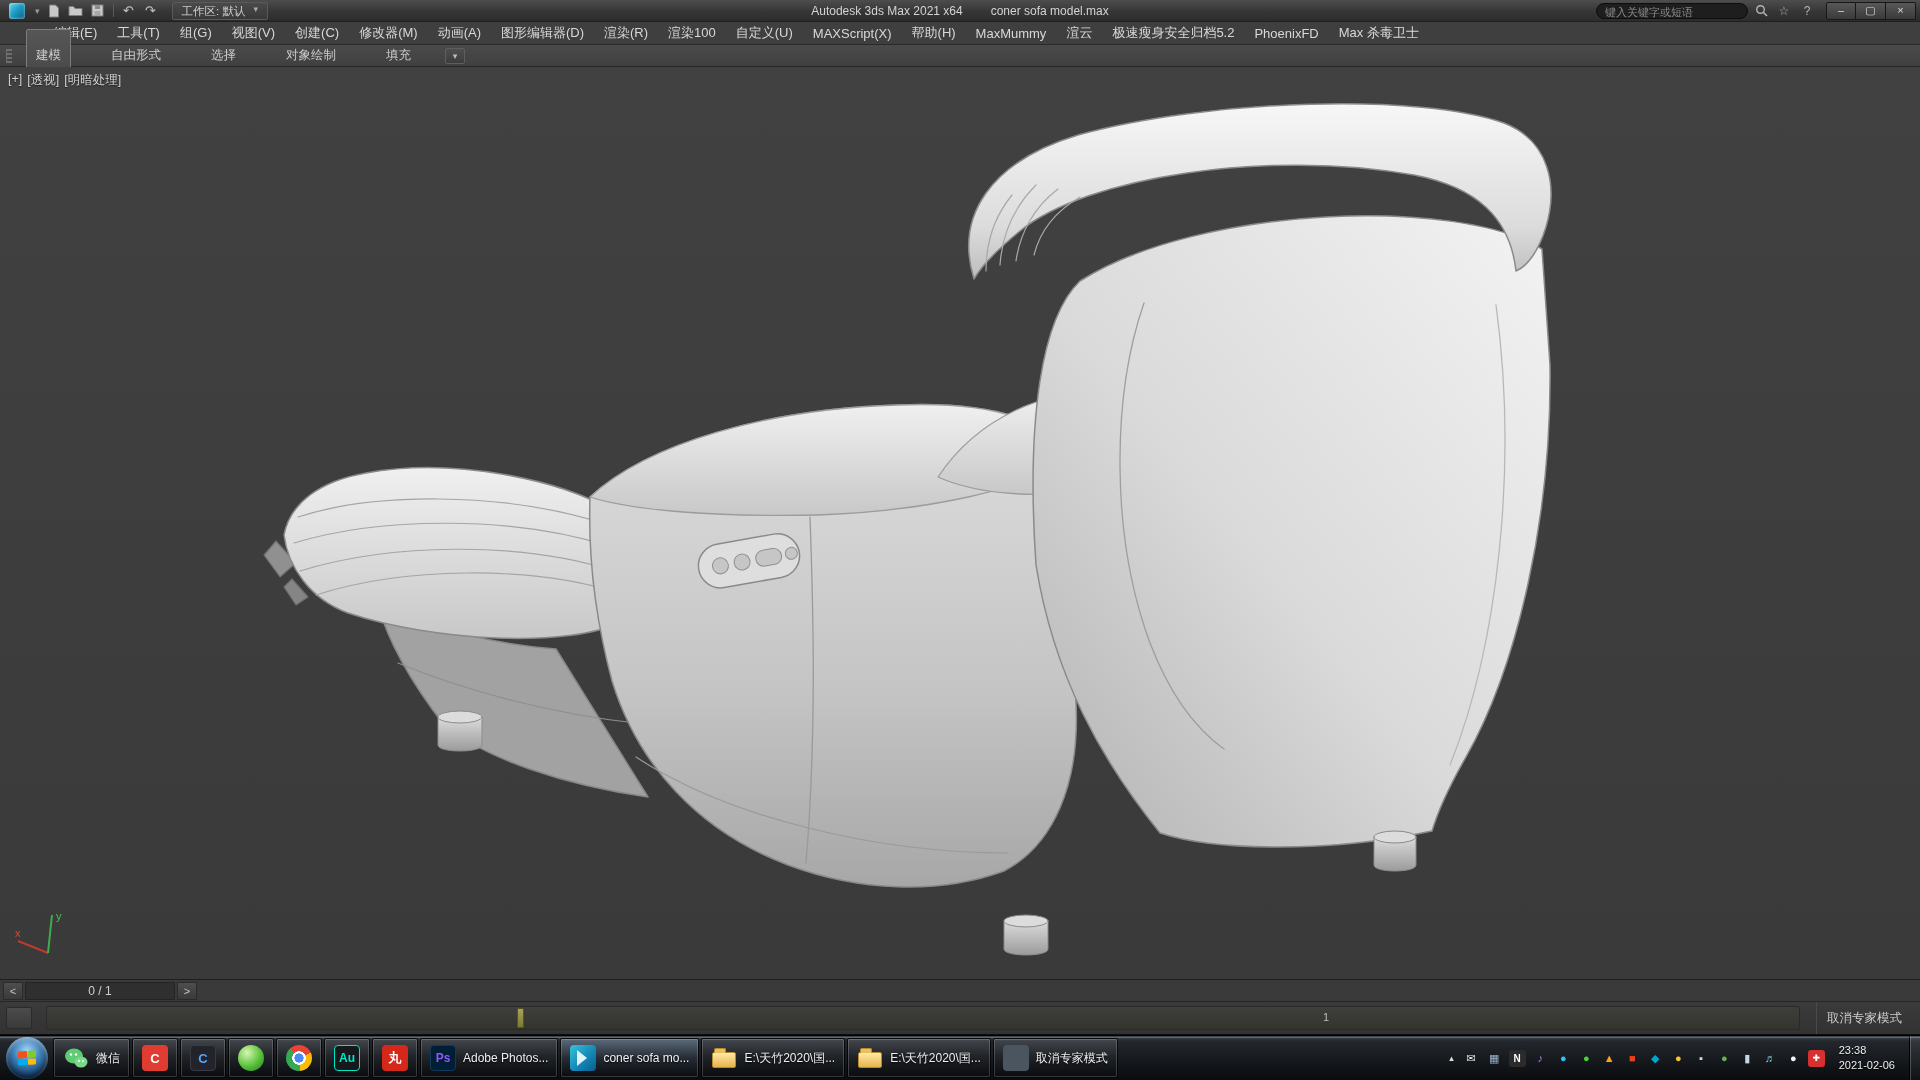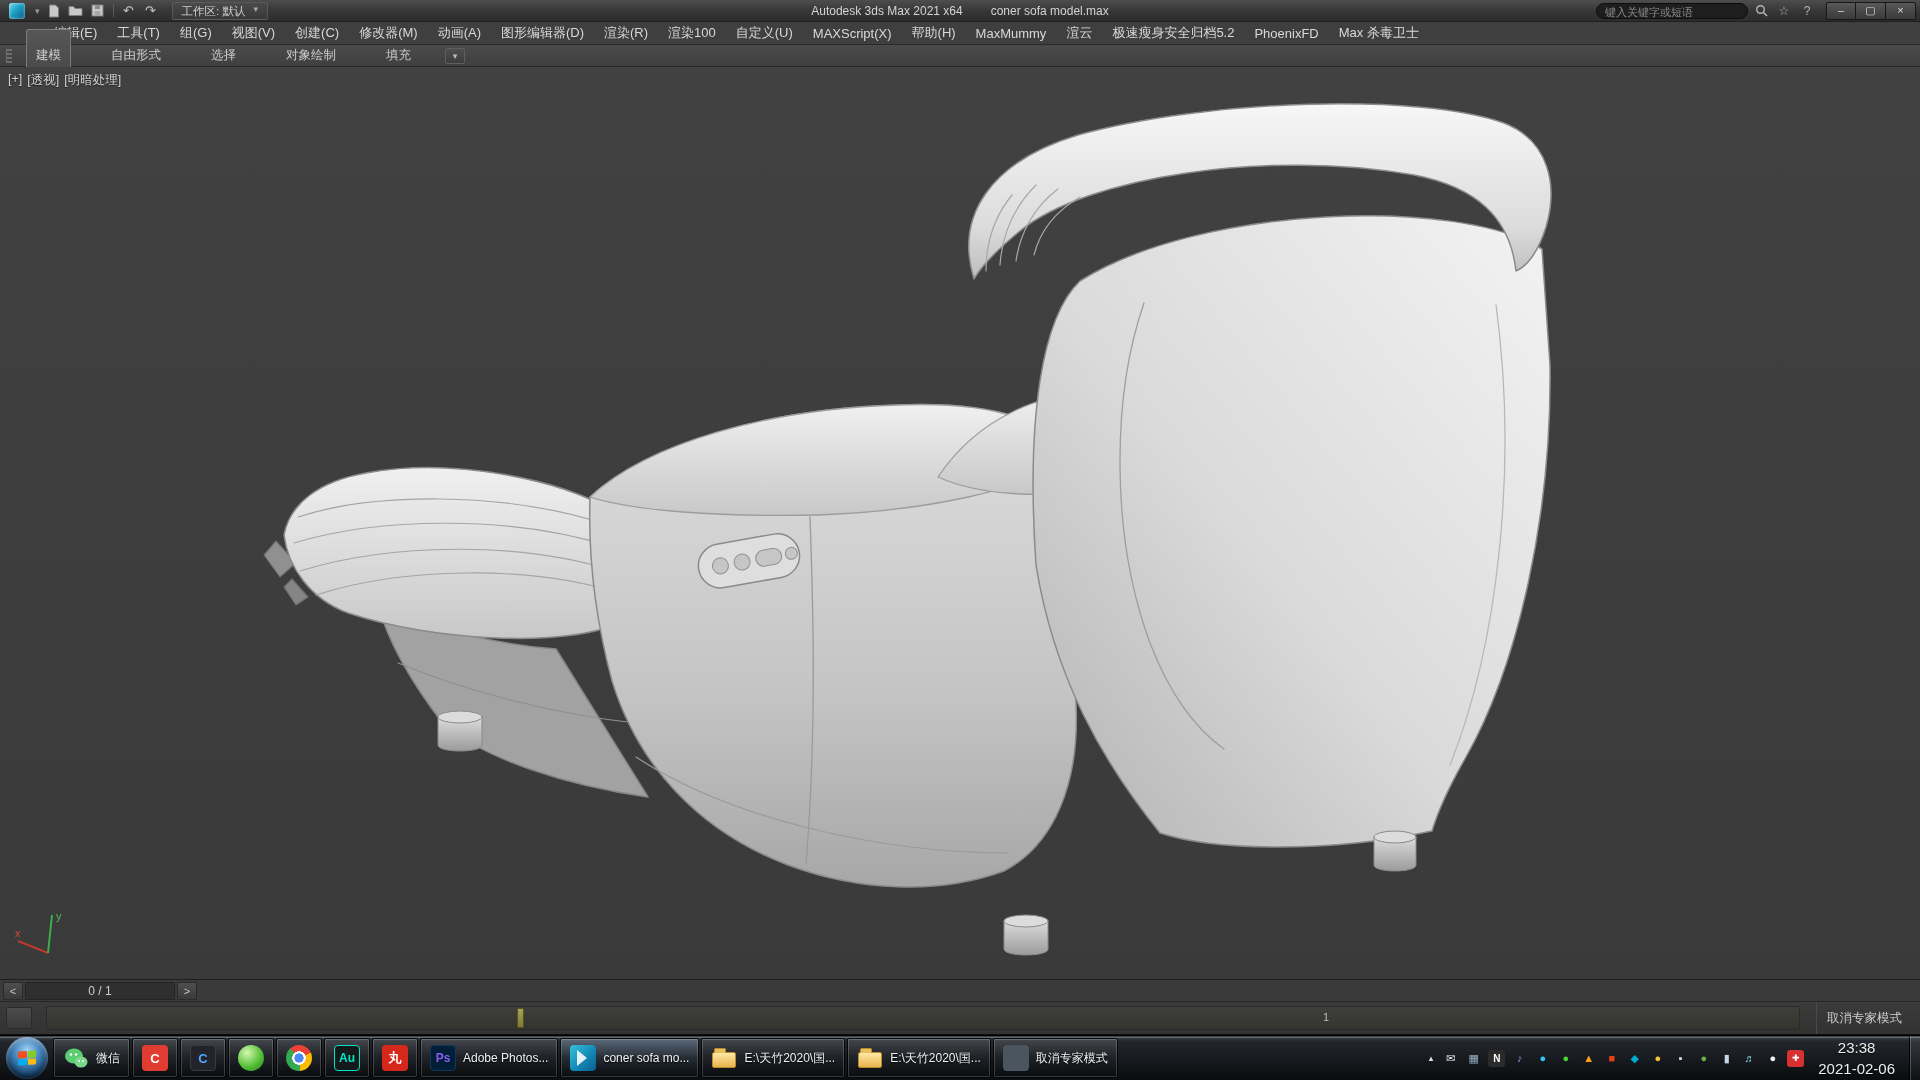--- a/index.html
+++ b/index.html
@@ -83,21 +83,21 @@
 .ico.chat i{background:#a6bacf;border-radius:1px}
 .tray{margin-left:auto;display:flex;align-items:center;gap:6px;height:100%;padding-right:0}
 .tray-expand{color:#ddd;font-size:9px;padding:0 3px}
 .tray-ico{width:17px;height:17px;display:flex;align-items:center;justify-content:center;font-size:11px;border-radius:3px;color:#fff;font-weight:bold}
 .tray-ico.t0{color:#ececec}.tray-ico.t1{color:#9ab0c4}.tray-ico.t2{background:#2b2b2b;font-size:10px}
 .tray-ico.t3{color:#b07ae0}.tray-ico.t4{color:#31c4f3}.tray-ico.t5{color:#4cd137}
 .tray-ico.t6{color:#ff9f1a}.tray-ico.t7{color:#e84118}.tray-ico.t8{color:#00a8cc}
 .tray-ico.t9{color:#fbc531}.tray-ico.t10{color:#dcdde1}.tray-ico.t11{color:#6ab04c}
 .tray-ico.t12{color:#c8d6e5}.tray-ico.t13{color:#82ccdd}.tray-ico.t14{color:#f5f6fa}
 .tray-ico.t15{background:#d63031;font-size:9px}
-.clock{color:#eee;font-size:15px;text-align:center;line-height:1.4;padding:0 8px;text-shadow:0 1px 1px #000}
+.clock{color:#eee;font-size:11px;text-align:left;line-height:1.4;padding:0 8px;text-shadow:0 1px 1px #000}
 .show-desktop{width:11px;height:45px;border-left:1px solid #000;box-shadow:inset 1px 0 0 rgba(255,255,255,.22);background:linear-gradient(rgba(255,255,255,.08),rgba(255,255,255,.02))}
 </style>
 </head>
 <body>
 
 <div class="app">
 
   <div class="titlebar">
     <div class="logo">
         <div class="logo-gem"></div>

